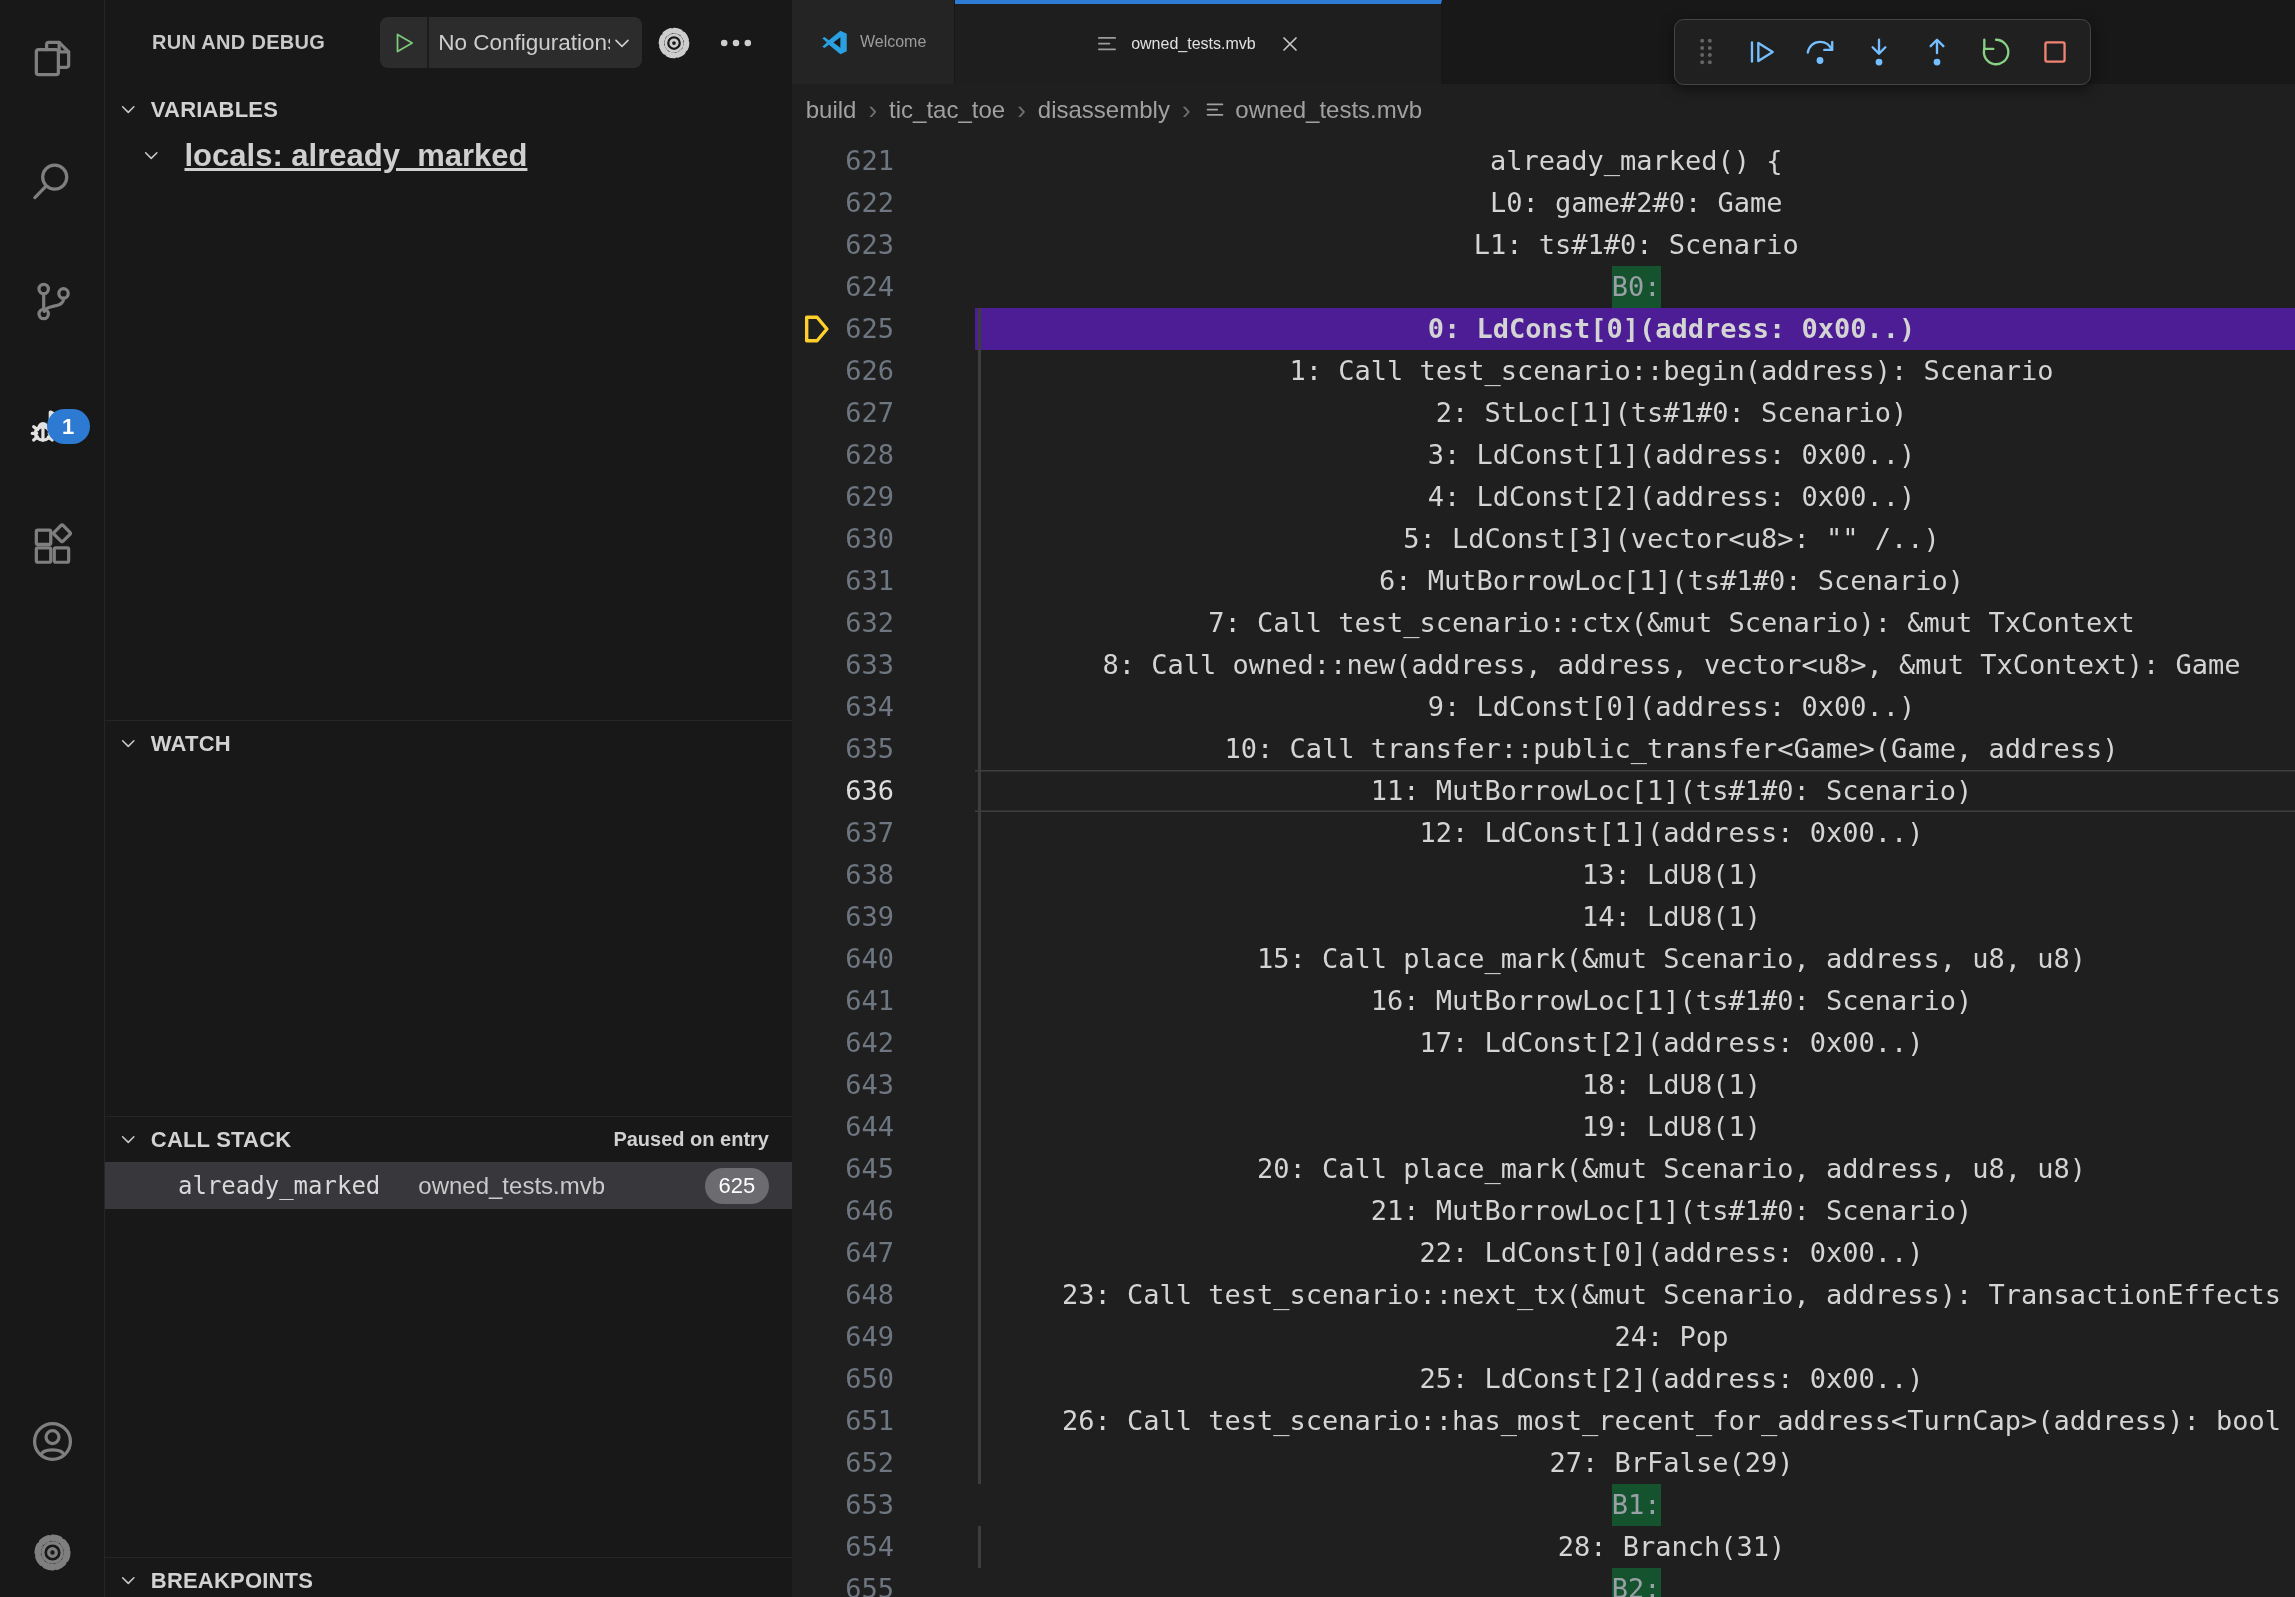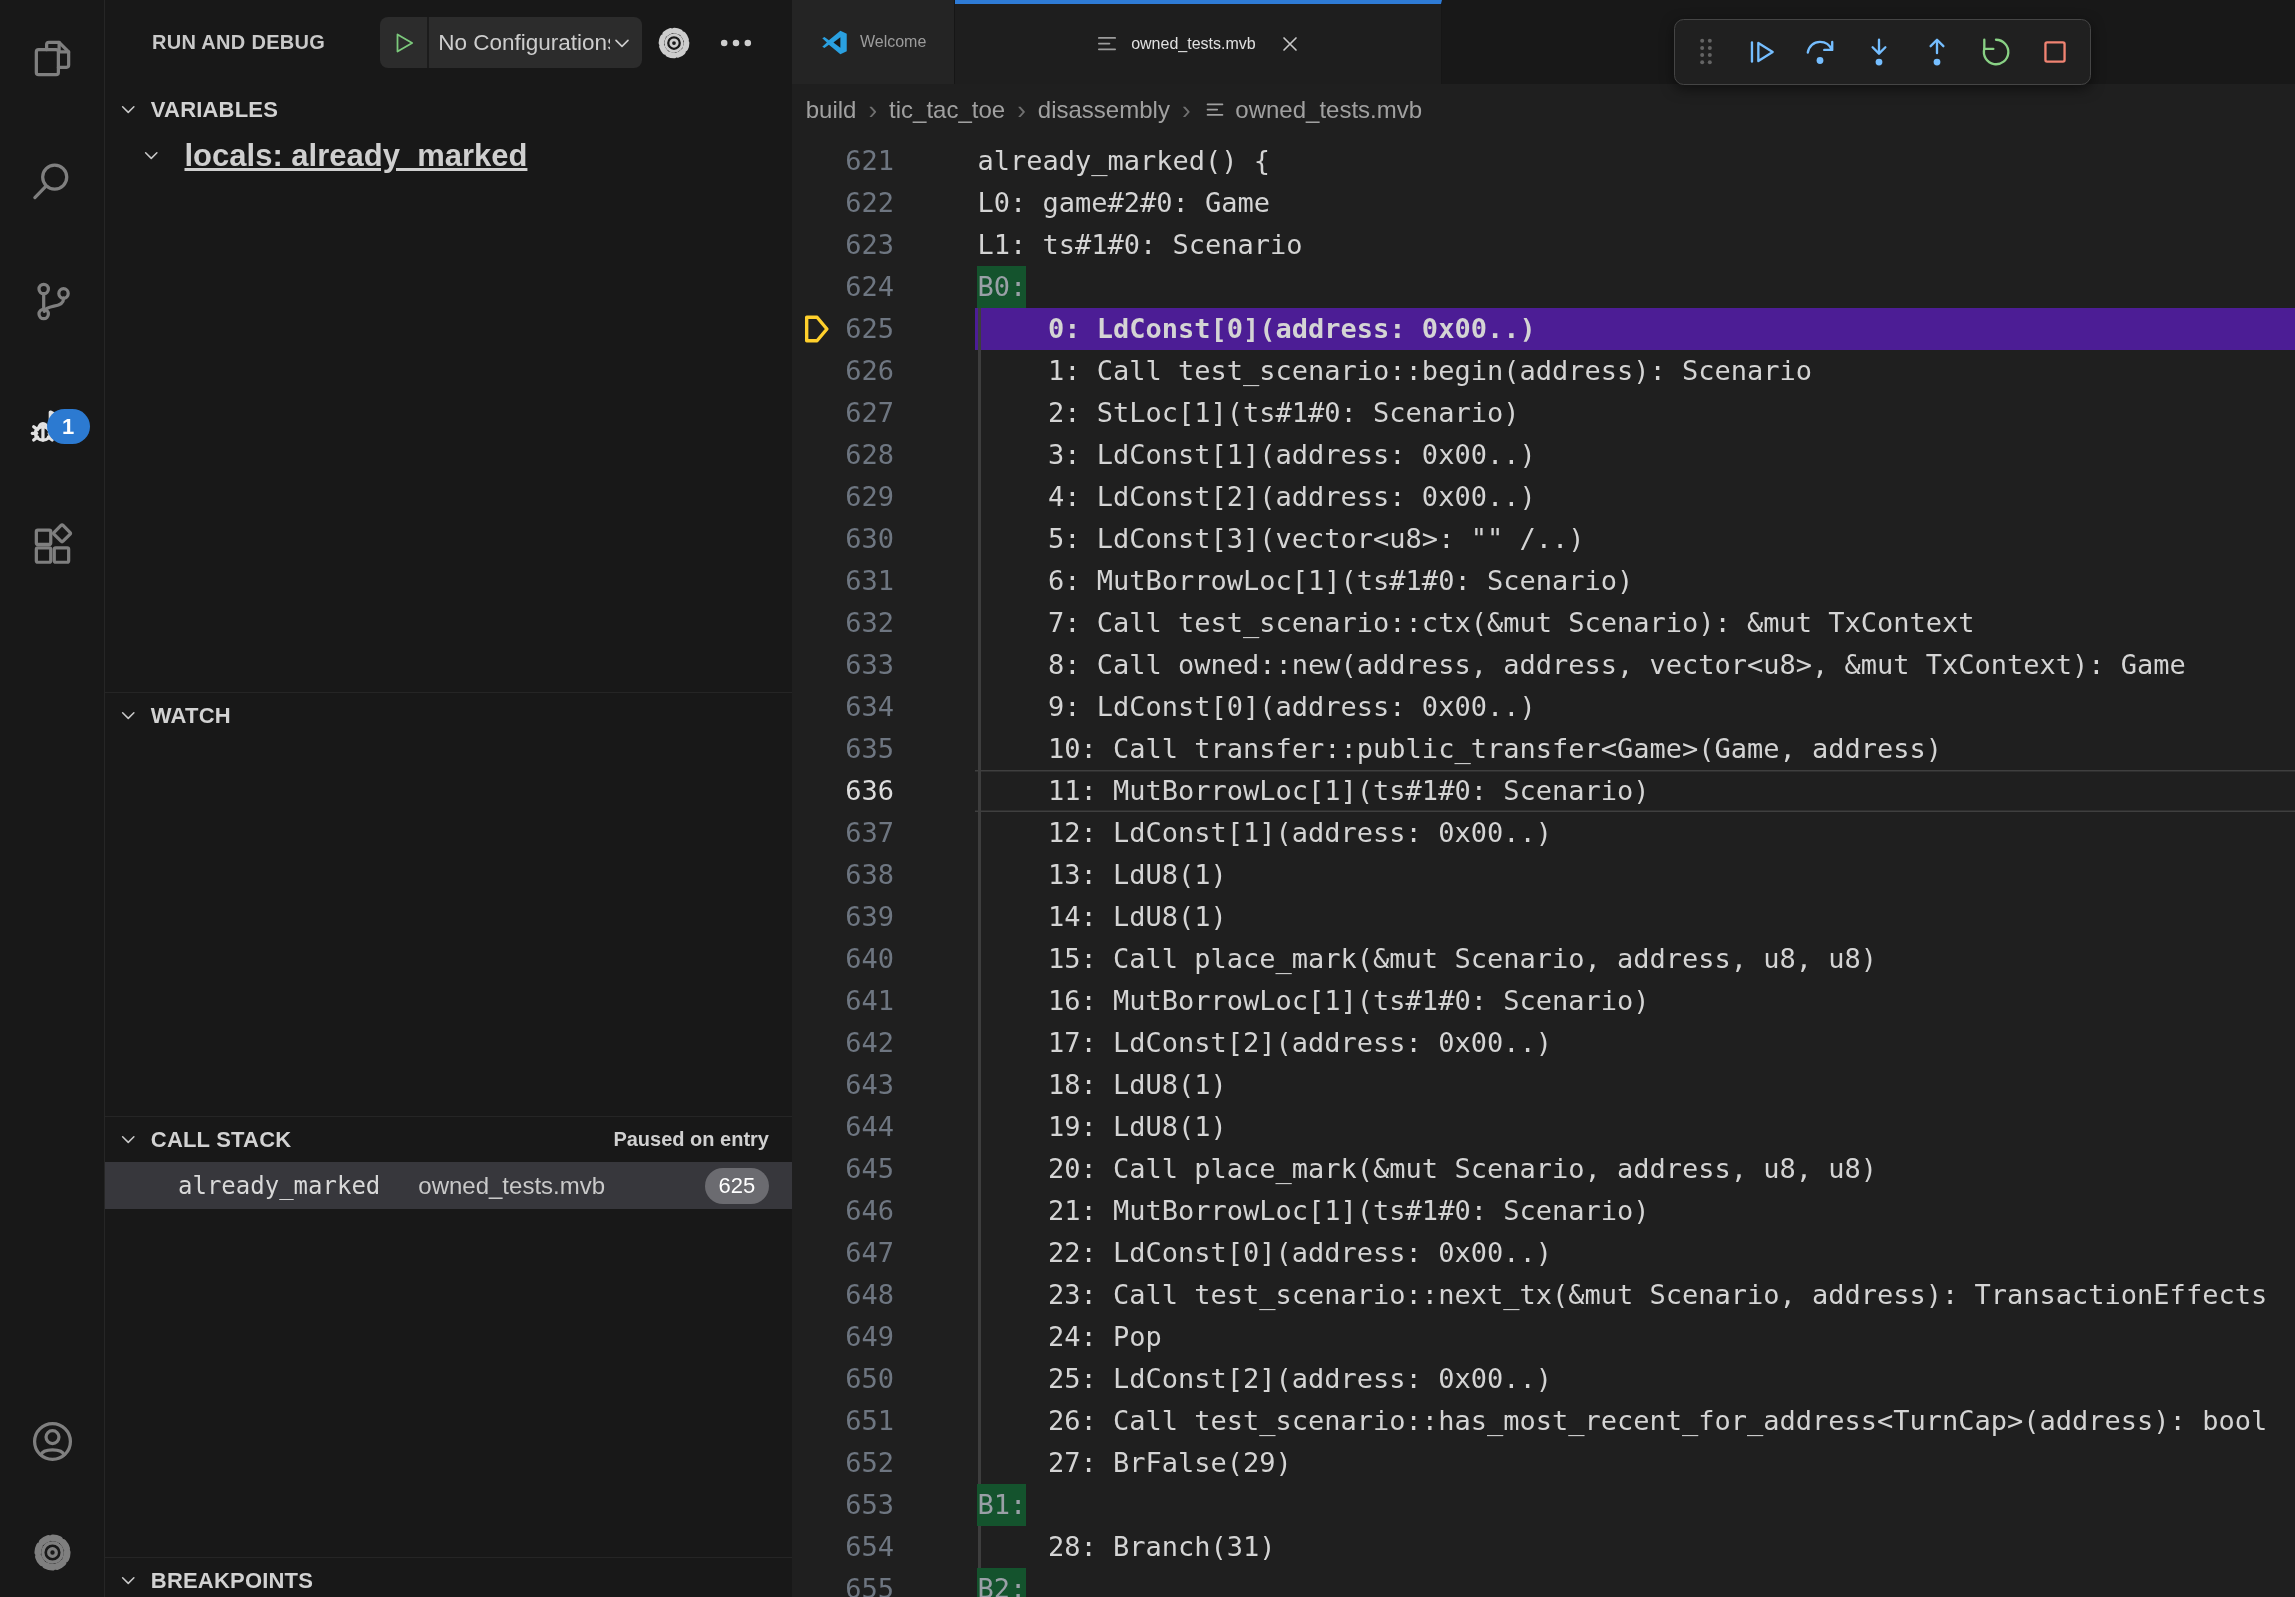--- a/index.html
+++ b/index.html
@@ -28,21 +28,21 @@
   .cfg-label{flex:1;font-size:22.5px;color:#cdcdcd;white-space:nowrap;overflow:hidden;}
   .cfg-chev{width:24px;height:24px;color:#cdcdcd;flex:none;}
   .sb-gear{position:absolute;left:549px;top:22.5px;width:40px;height:40px;color:#cdcdcd;cursor:pointer;}
   .sb-more{position:absolute;left:610px;top:22px;width:42px;height:42px;color:#cdcdcd;cursor:pointer;}
 
   .section{position:absolute;left:0;width:688px;}
   .section.bordered{border-top:1.6px solid #252525;}
   .sec-header{height:45px;display:flex;align-items:center;padding-left:12px;cursor:pointer;}
   .sec-chev{width:22.5px;height:22.5px;color:#c8c8c8;flex:none;}
   .sec-title{margin-left:11.3px;font-size:22px;font-weight:700;letter-spacing:0.2px;color:#d2d2d2;}
-  .sec-variables{top:87px;} .sec-watch{top:692px;} .sec-callstack{top:1116px;} .sec-breakpoints{top:1557px;height:48px;overflow:hidden;}
+  .sec-variables{top:87px;} .sec-watch{top:720px;} .sec-callstack{top:1116px;} .sec-breakpoints{top:1557px;height:48px;overflow:hidden;}
   .tree-row{height:47px;display:flex;align-items:center;cursor:pointer;}
   .tree-row .sec-chev{margin-left:35px;}
   .tree-label{margin-left:22px;font-size:31px;font-weight:700;color:#cfcfcf;text-decoration:underline;}
   .cs-status{margin-left:auto;margin-right:24px;font-size:20px;font-weight:700;color:#d0d0d0;}
   .cs-row{height:47px;margin-top:0;background:#37373c;display:flex;align-items:center;cursor:pointer;}
   .cs-name{margin-left:73px;font-family:"DejaVu Sans Mono",monospace;font-size:24px;color:#d8d8d8;}
   .cs-file{margin-left:38px;font-size:24px;color:#c9c9c9;}
   .cs-badge{margin-left:auto;margin-right:24px;height:36px;padding:0 13.7px;border-radius:18.5px;background:#6b6b70;
             color:#ffffff;font-size:22px;display:flex;align-items:center;}
 
@@ -69,21 +69,21 @@
   .tb-btn{width:34px;height:34px;cursor:pointer;}
   .tb-btn.grip{width:26px;height:37px;cursor:grab;}
 
   .code{position:absolute;left:0;top:137px;width:100%;bottom:0;overflow:hidden;padding-top:3.2px;
         font-family:"DejaVu Sans Mono",monospace;font-size:27px;line-height:42px;}
   .line{display:flex;height:42px;gap:26px;}
   .gutter{position:relative;width:157px;flex:none;display:flex;justify-content:flex-end;}
   .lnum{color:#6e7681;margin-right:55px;}
   .line.cur .lnum{color:#dcdcdc;}
   .exec-arrow{position:absolute;left:11.3px;top:4.8px;width:29px;height:32px;}
-  .lcontent{flex:1;position:relative;white-space:pre;color:#d4d4d4;padding-left:2.4px;box-sizing:border-box;}
+  .lcontent{flex:1;position:relative;white-space:pre;color:#d4d4d4;padding-left:2.4px;box-sizing:border-box;text-align:center;}
   .lcontent.ind{padding-left:73px;}
   .line.exec .lcontent{background:#4c1d95;font-weight:bold;}
   .line.cur .lcontent{box-shadow:inset 0 1.6px 0 #3f3f3f,inset 0 -1.6px 0 #3f3f3f;}
   .guide{position:absolute;left:3.2px;top:0;bottom:0;width:2.4px;background:#3d3d3d;}
   .lbl-box{position:relative;z-index:1;display:inline-block;height:42px;background:#14532d;color:#9aa0a7;}
 </style>
 </head>
 <body>
 
 <div class="app">

